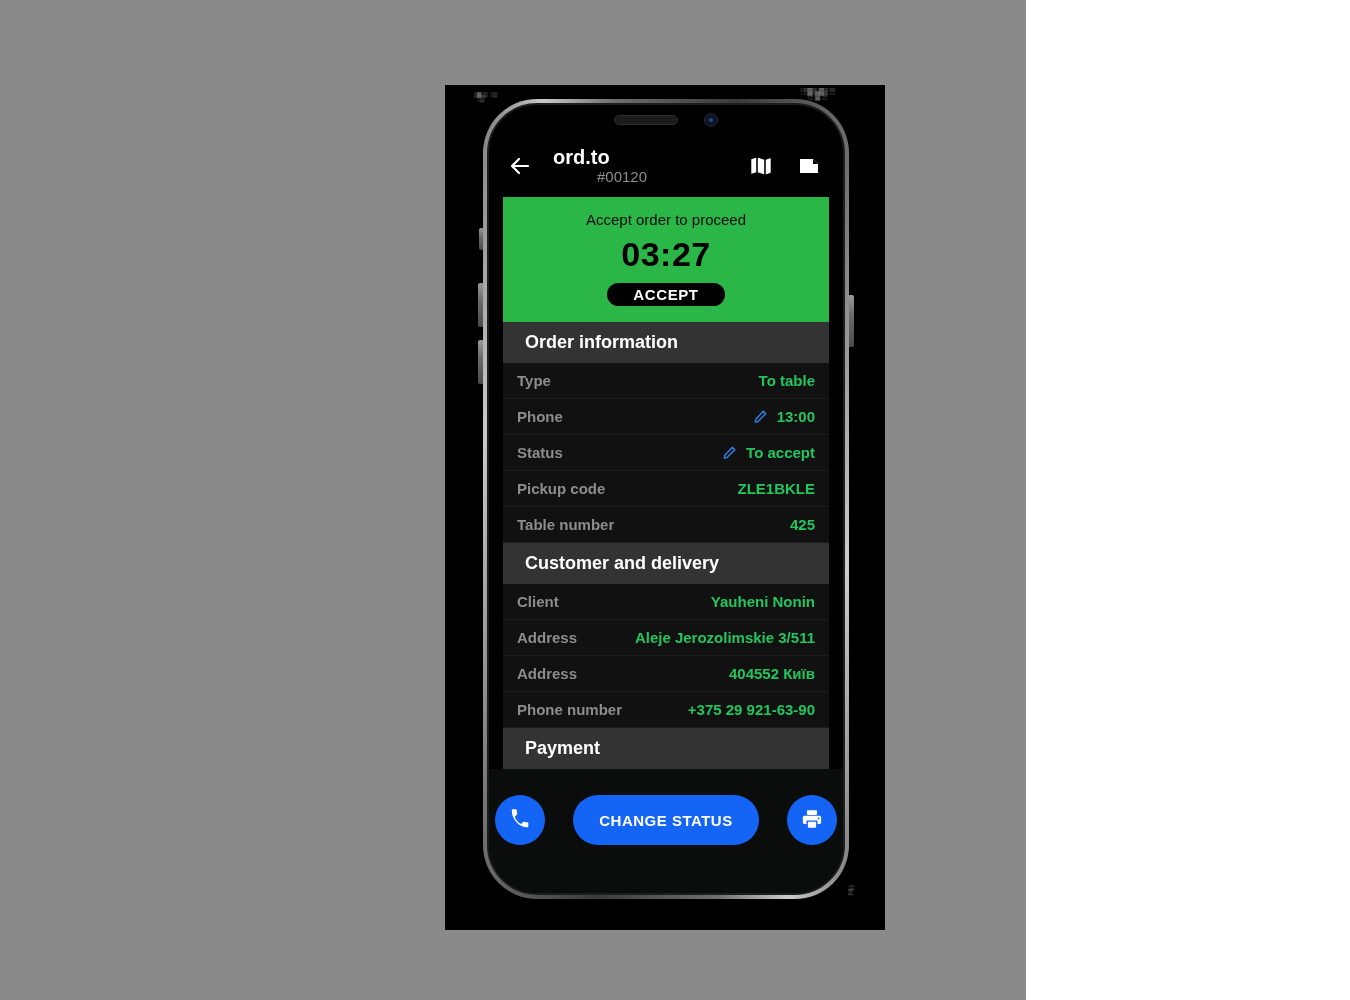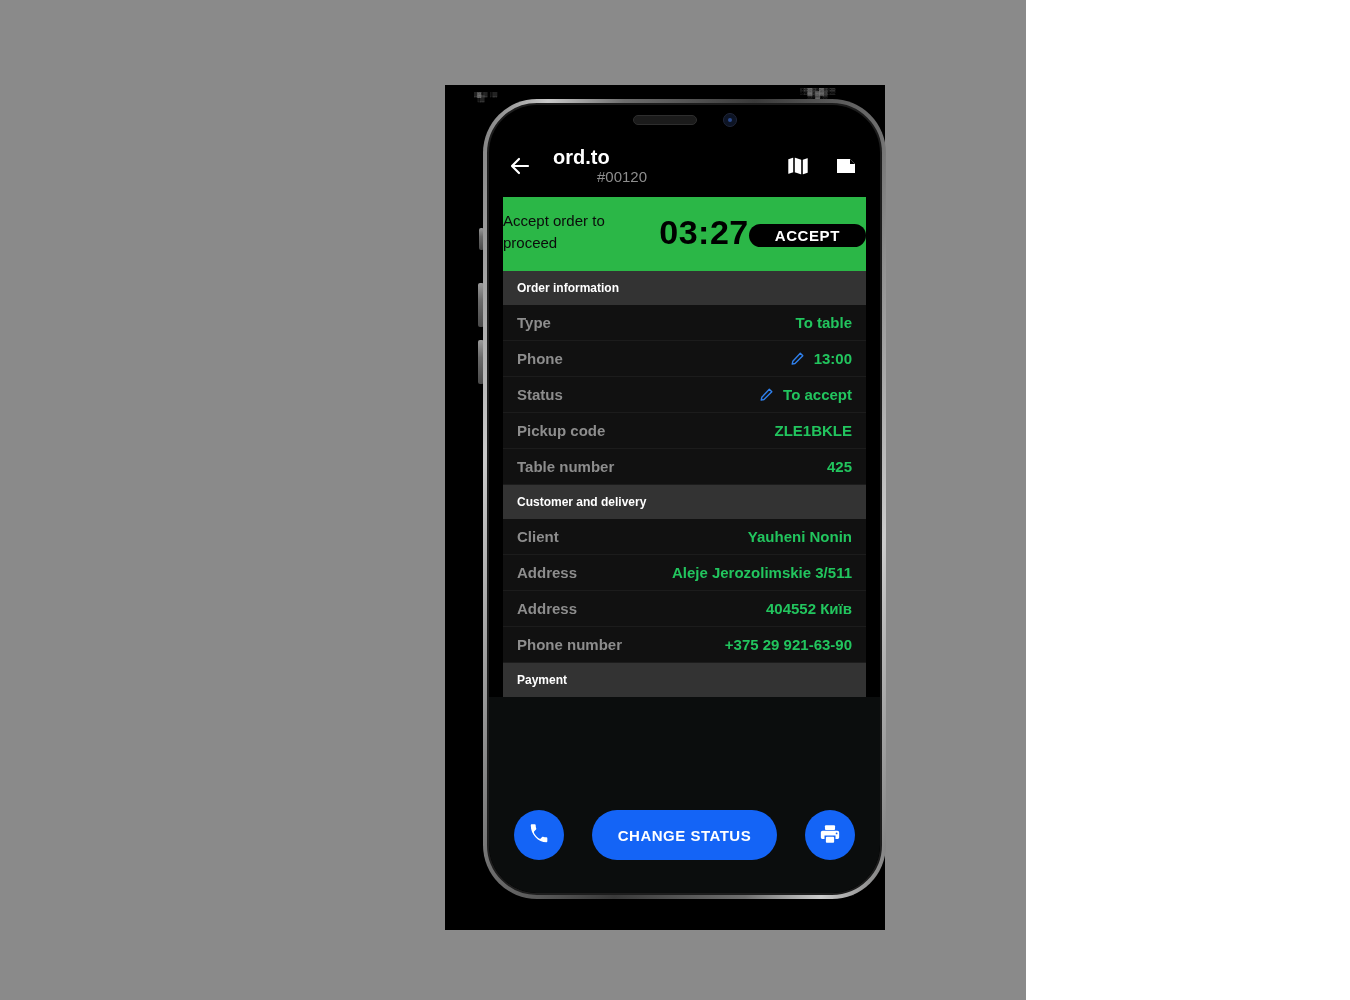--- a/index.html
+++ b/index.html
@@ -33,21 +33,21 @@
     white-space:pre;
     overflow:hidden;
   }
   .artifact-tl{left:474px;top:92px;width:40px;height:18px;}
   .artifact-tr{left:800px;top:88px;width:68px;height:26px;color:#cfcfcf;font-size:8px;}
   .artifact-br{left:848px;top:885px;width:24px;height:18px;font-size:6px;}
 
   
   .device{
     position:absolute;left:483px;top:99px;
-    width:403px;height:800px;
+    width:366px;height:800px;
     border-radius:54px;
     background:linear-gradient(100deg,#7c7c7c 0%,#c9c9c9 12%,#6e6e6e 26%,#3a3a3a 50%,#6e6e6e 74%,#cccccc 88%,#7a7a7a 100%);
     padding:4px;
     box-sizing:border-box;
   }
   .device-inner{
     width:100%;height:100%;
     border-radius:50px;
     background:#0a0a0a;
     box-sizing:border-box;
@@ -124,40 +124,40 @@
     position:relative;
   }
   .panel{
     margin:0 14px;
     background:#0e0e0e;
     display:flex;flex-direction:column;
   }
   .accept-banner{
     background:#2bb747;
     padding:12px 0 16px;
-    display:flex;flex-direction:row;align-items:center;
+    display:flex;flex-direction:column;align-items:center;
   }
   .accept-title{color:#0b0b0b;font-size:15px;line-height:22px;}
   .timer{color:#000;font-size:34px;font-weight:bold;line-height:46px;letter-spacing:0.5px;}
   .accept-btn{
     margin-top:6px;
     background:#000;color:#fff;
     font-size:15px;font-weight:bold;
     letter-spacing:.6px;
     border:none;
     border-radius:999px;
     padding:3px 26px;
     cursor:pointer;
     font-family:"Liberation Sans", sans-serif;
   }
   .section-head{
     background:#333333;
     color:#ffffff;
-    font-size:12px;font-weight:bold;
-    padding:10px 14px;
+    font-size:18px;font-weight:bold;
+    padding:10px 22px;
   }
   .row{
     display:flex;align-items:center;justify-content:space-between;
     padding:9px 14px;
     background:#111111;
     border-bottom:1px solid #1c1c1c;
     min-height:15px;
     font-weight:bold;
   }
   .row-label{color:#8d8d8d;font-size:15px;}
@@ -165,21 +165,21 @@
   .pencil{display:inline-flex;align-items:center;cursor:pointer;}
   .filler{flex:1;background:#0b0d0d;}
 
   
   .bottombar{
     flex:none;
     height:96px;
     background:#0b0d0d;
     display:flex;align-items:center;justify-content:center;
     gap:28px;
-    padding-bottom:10px;
+    padding-bottom:25px;
   }
   .fab{
     width:50px;height:50px;border-radius:50%;
     background:#1464f6;
     display:flex;align-items:center;justify-content:center;
     border:none;cursor:pointer;
   }
   .pill-btn{
     background:#1464f6;color:#fff;
     border:none;border-radius:999px;

